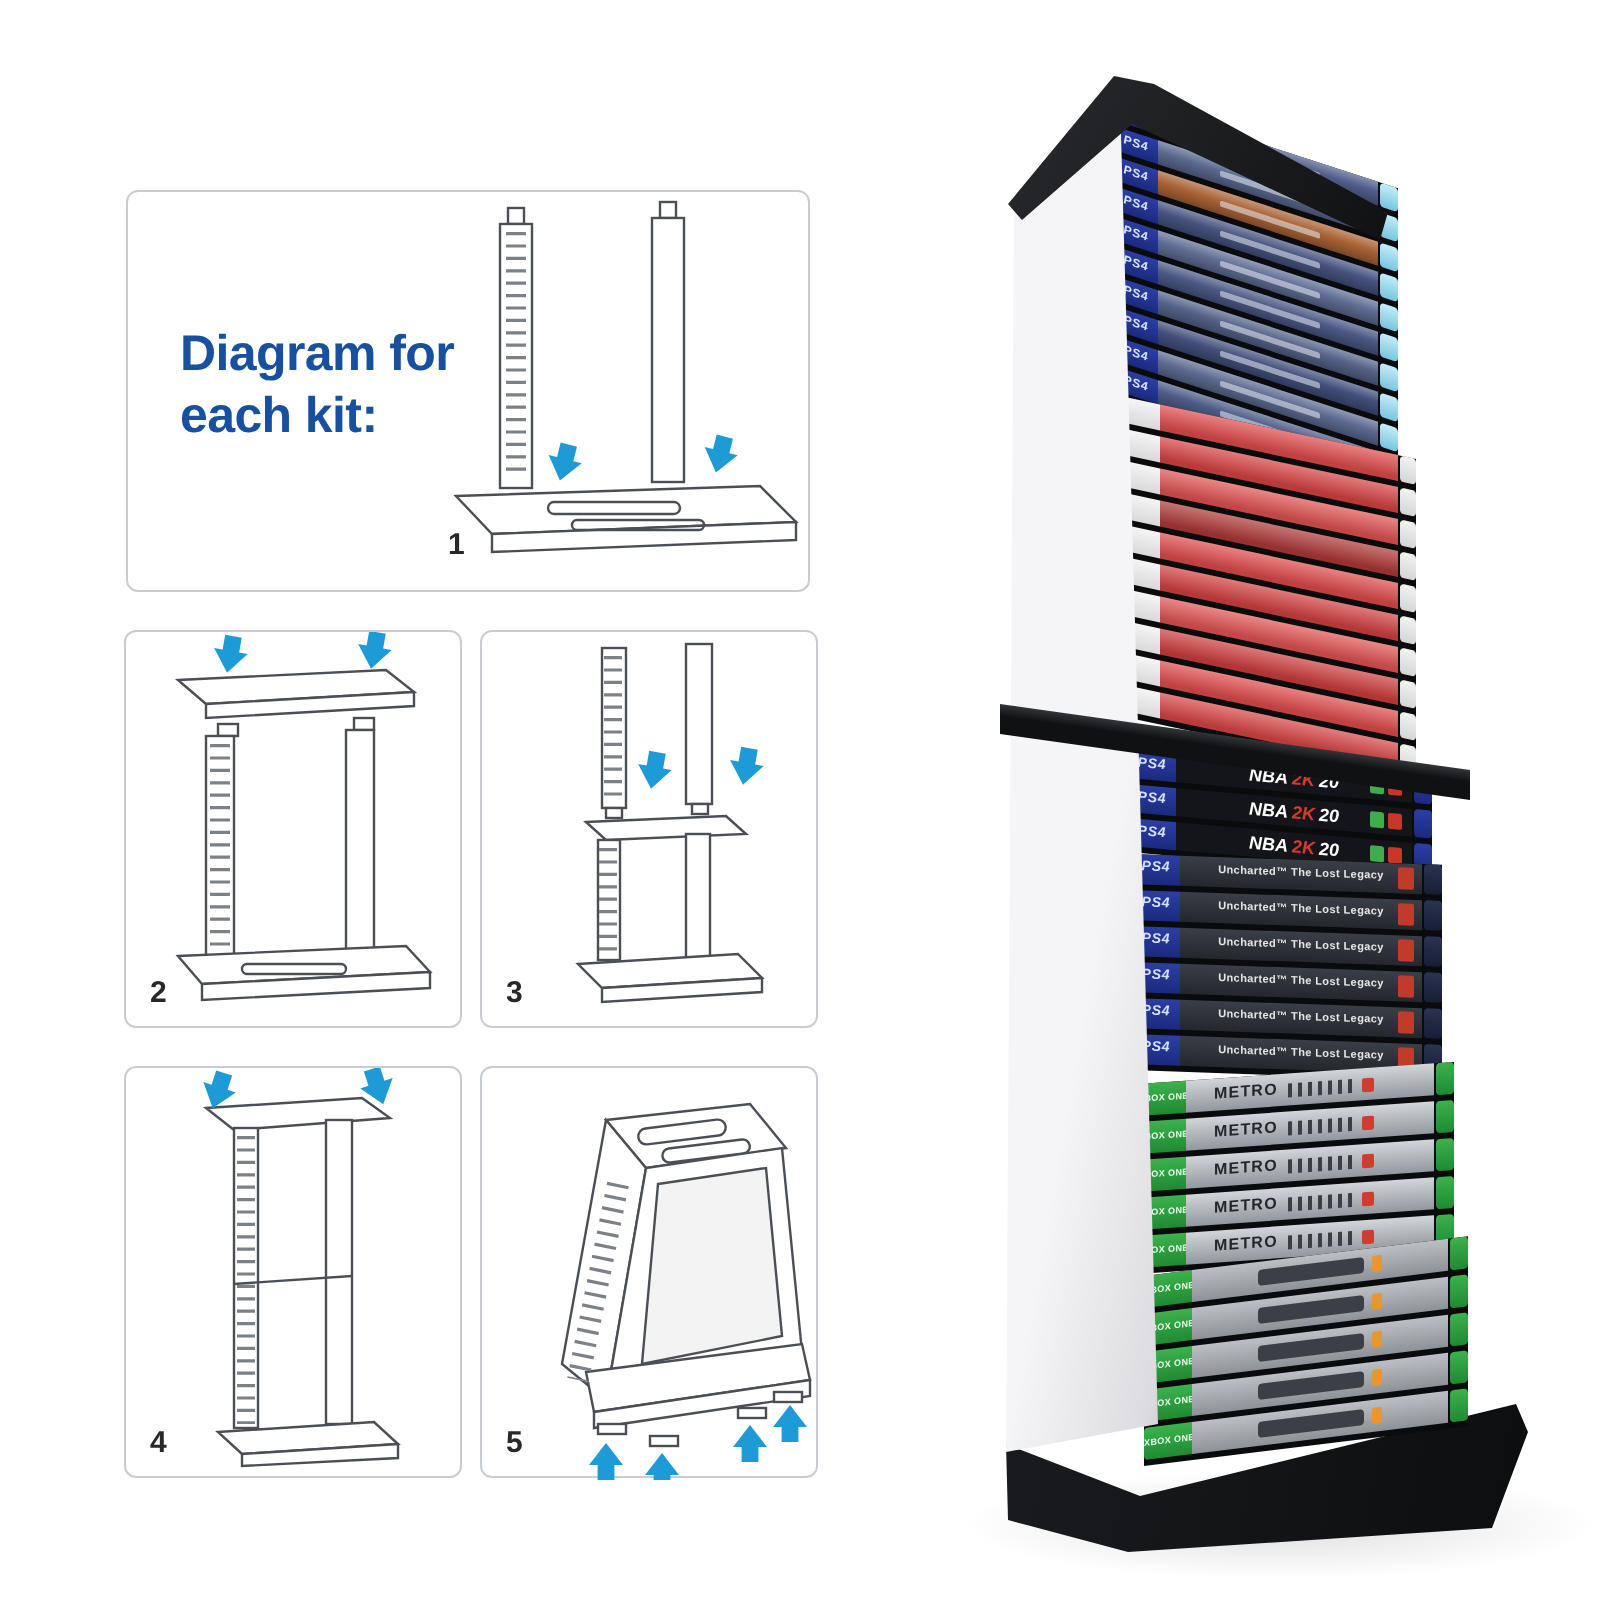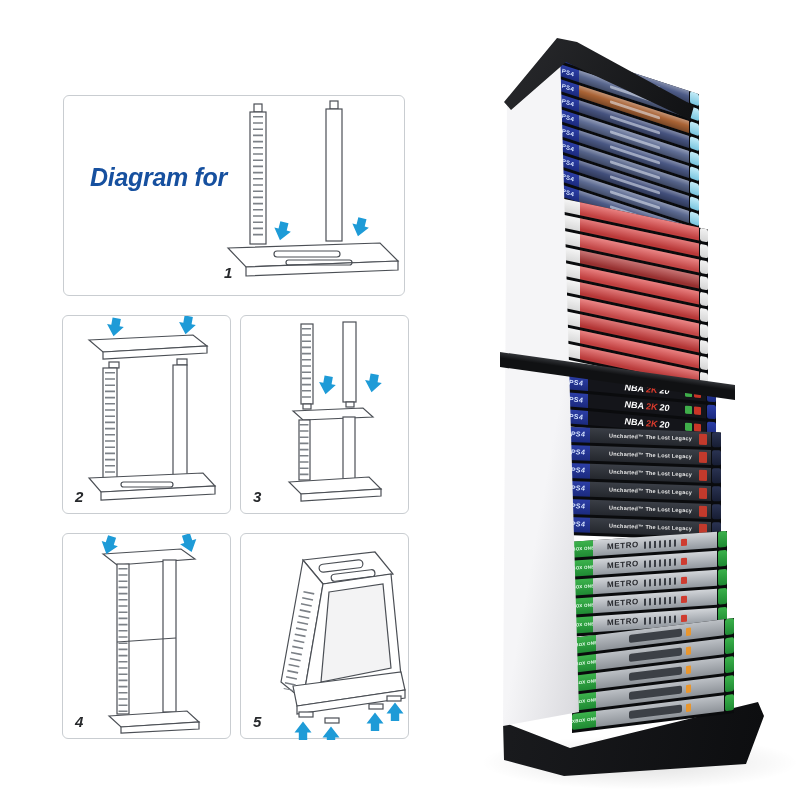--- a/index.html
+++ b/index.html
@@ -1,21 +1,21 @@
 <!DOCTYPE html>
 <html style="--heading_blue: #16509f; --arrow_blue: #1e9bd7; --line_art: #4b4f55; --panel_border: #c9cdd1;"><head>
 <meta charset="utf-8">
 <style>
   html,body{margin:0;padding:0;background:#fff;}
   .stage{position:relative;width:800px;height:800px;background:#fff;overflow:hidden;
          font-family:"Liberation Sans",sans-serif;}
 
   
   .panel{position:absolute;background:#fff;border:1px solid var(--panel_border,#c9cdd1);
-         border-radius:6px;box-sizing:border-box;font-style:italic;}
+         border-radius:6px;box-sizing:border-box;}
   .p1{left:63px;top:95px;width:342px;height:201px;}
   .p2{left:62px;top:315px;width:169px;height:199px;}
   .p3{left:240px;top:315px;width:169px;height:199px;}
   .p4{left:62px;top:533px;width:169px;height:206px;}
   .p5{left:240px;top:533px;width:169px;height:206px;}
   .kit-title{position:absolute;left:26px;top:66px;color:var(--heading_blue,#16509f);
              font-size:25px;line-height:31px;font-weight:700;letter-spacing:-0.3px;}
   .step-num{position:absolute;font-weight:700;font-size:15px;color:#26282b;}
   .p1 .step-num{left:160px;top:168px;}
   .p2 .step-num,.p3 .step-num,.p4 .step-num,.p5 .step-num{left:12px;bottom:8px;}
@@ -106,20 +106,21 @@
   <defs>
     <path id="arr" d="M-4.2,-10 L4.2,-10 L4.2,-2.5 L8.5,-2.5 L0,8.5 L-8.5,-2.5 L-4.2,-2.5 Z"></path>
   </defs>
 </svg>
 
 <div class="stage">
 
   <section class="panel p1">
     <div class="kit-title">
       <div>Diagram for</div>
+      <div>each kit:</div>
     </div>
     <svg viewBox="0 0 342 200" width="342" height="200">
       <g class="lineart">
         <rect x="190" y="8" width="8" height="8"></rect>
         <rect x="186" y="16" width="16" height="132"></rect>
         <rect x="266" y="5" width="8" height="8"></rect>
         <rect x="262" y="13" width="16" height="132"></rect>
         <polygon points="164,152 316,147 334,165 182,171"></polygon>
         <polygon points="182,171 334,165 334,174 182,180"></polygon>
         <rect x="210" y="155" width="66" height="6" rx="3" fill="none"></rect>

